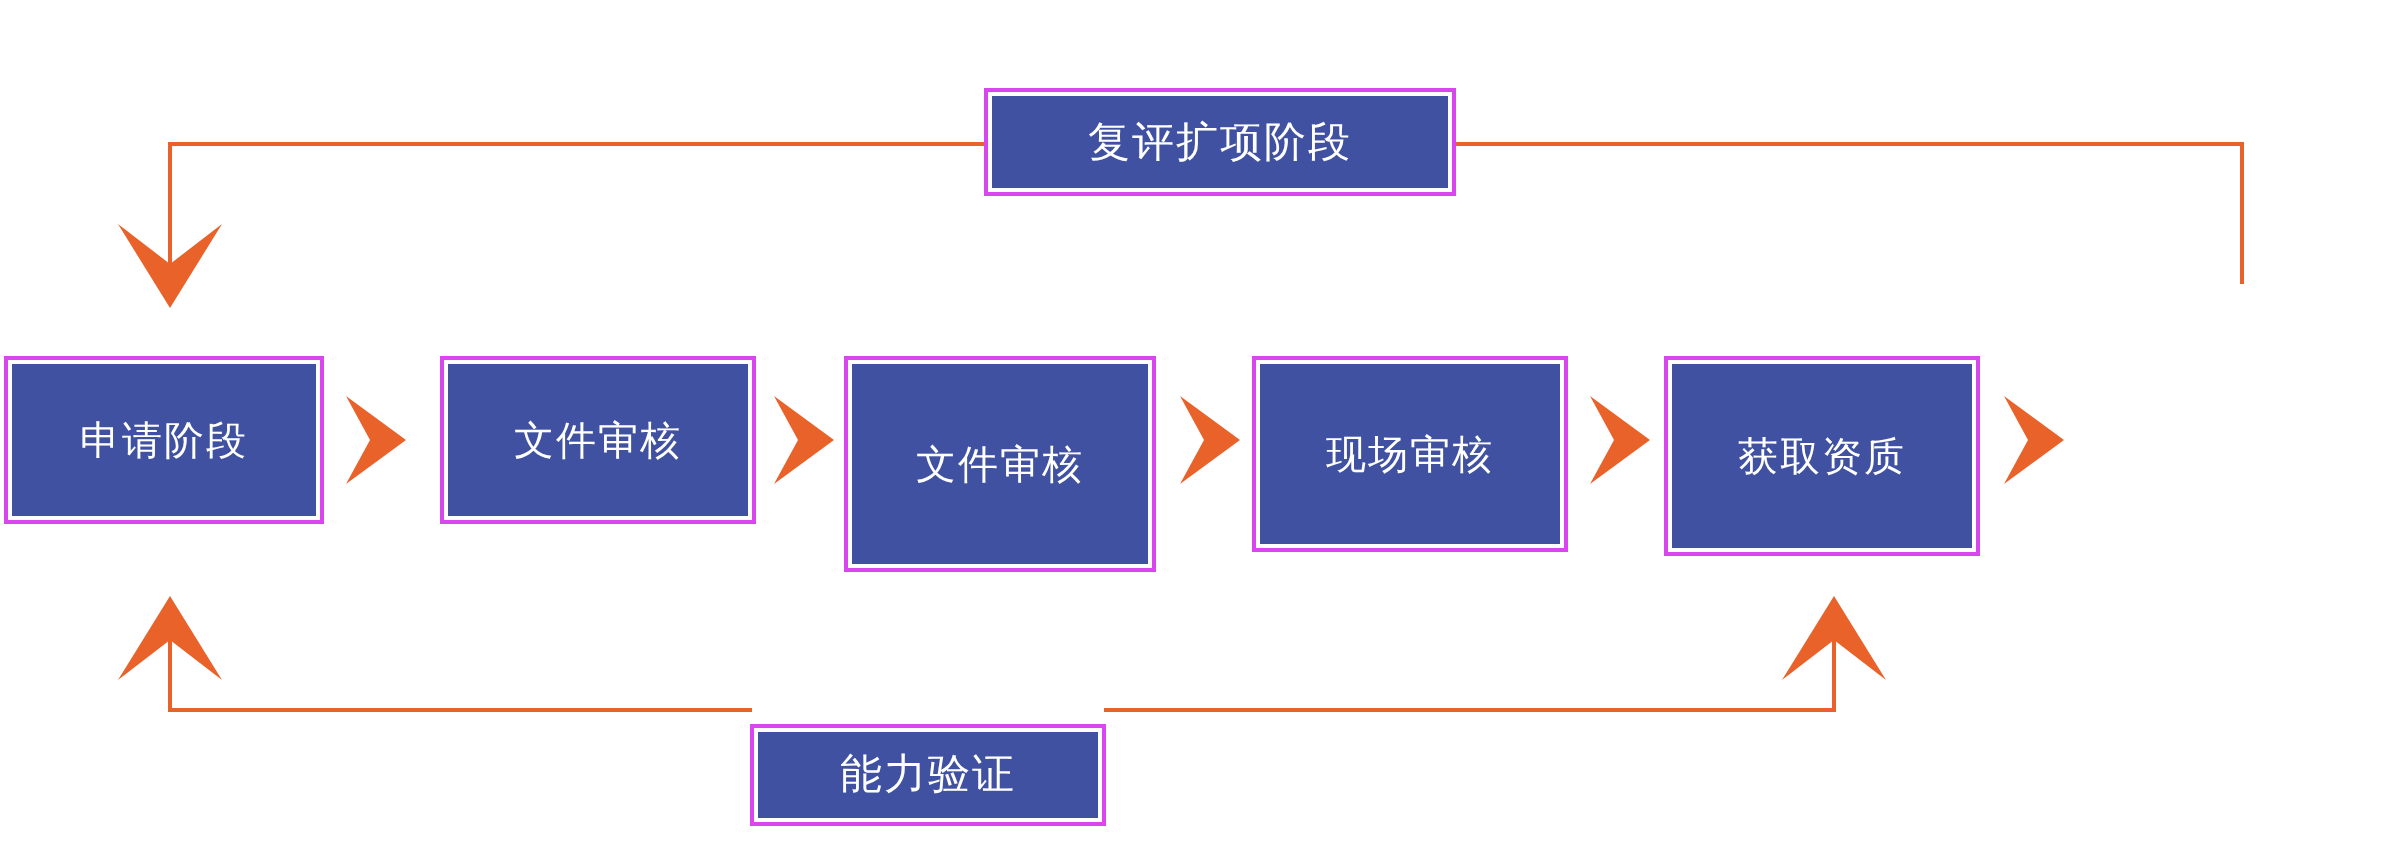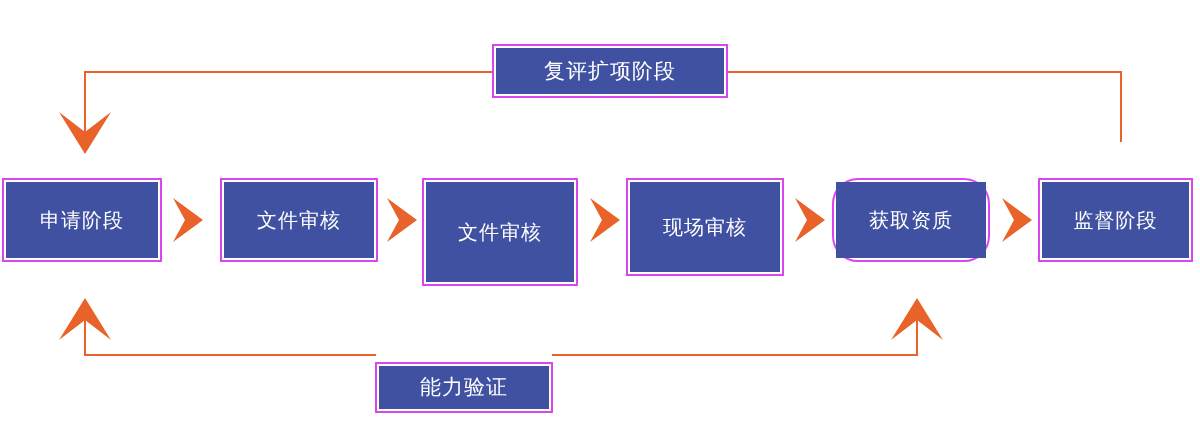--- a/index.html
+++ b/index.html
@@ -134,37 +134,32 @@
       <span class="label">现场审核</span>
     </div>
   </div>
 
   <div class="chev" style="left:793px; top:196px;">
     <svg viewBox="0 0 34 48" xmlns="http://www.w3.org/2000/svg">
       <path d="M2 2 L32 24 L2 46 L14 24 Z" fill="#e8622a"></path>
     </svg>
   </div>
 
-  <div class="pbox" style="left:832px; top:178px; width:158px; height:84px;border-radius:26px;">
+  <div class="pbox" style="left:832px; top:178px; width:158px; height:100px;">
     <div class="inner">
       <span class="label">获取资质</span>
     </div>
   </div>
 
   <div class="chev" style="left:1000px; top:196px;">
     <svg viewBox="0 0 34 48" xmlns="http://www.w3.org/2000/svg">
       <path d="M2 2 L32 24 L2 46 L14 24 Z" fill="#e8622a"></path>
     </svg>
   </div>
 
-  <div class="pbox" style="left:1038px; top:178px; width:155px; height:84px;">
-    <div class="inner">
-      <span class="label">监督阶段</span>
-    </div>
-  </div>
 
   <div class="conn v" style="left:916px; top:312px; height:44px;"></div>
 
   <div class="conn h" style="left:552px; top:354px; width:366px;"></div>
 
   <div class="conn h" style="left:84px; top:354px; width:292px;"></div>
 
   <div class="conn v" style="left:84px; top:312px; height:44px;"></div>
 
   <div class="ahead" style="left:57px; top:296px;">

